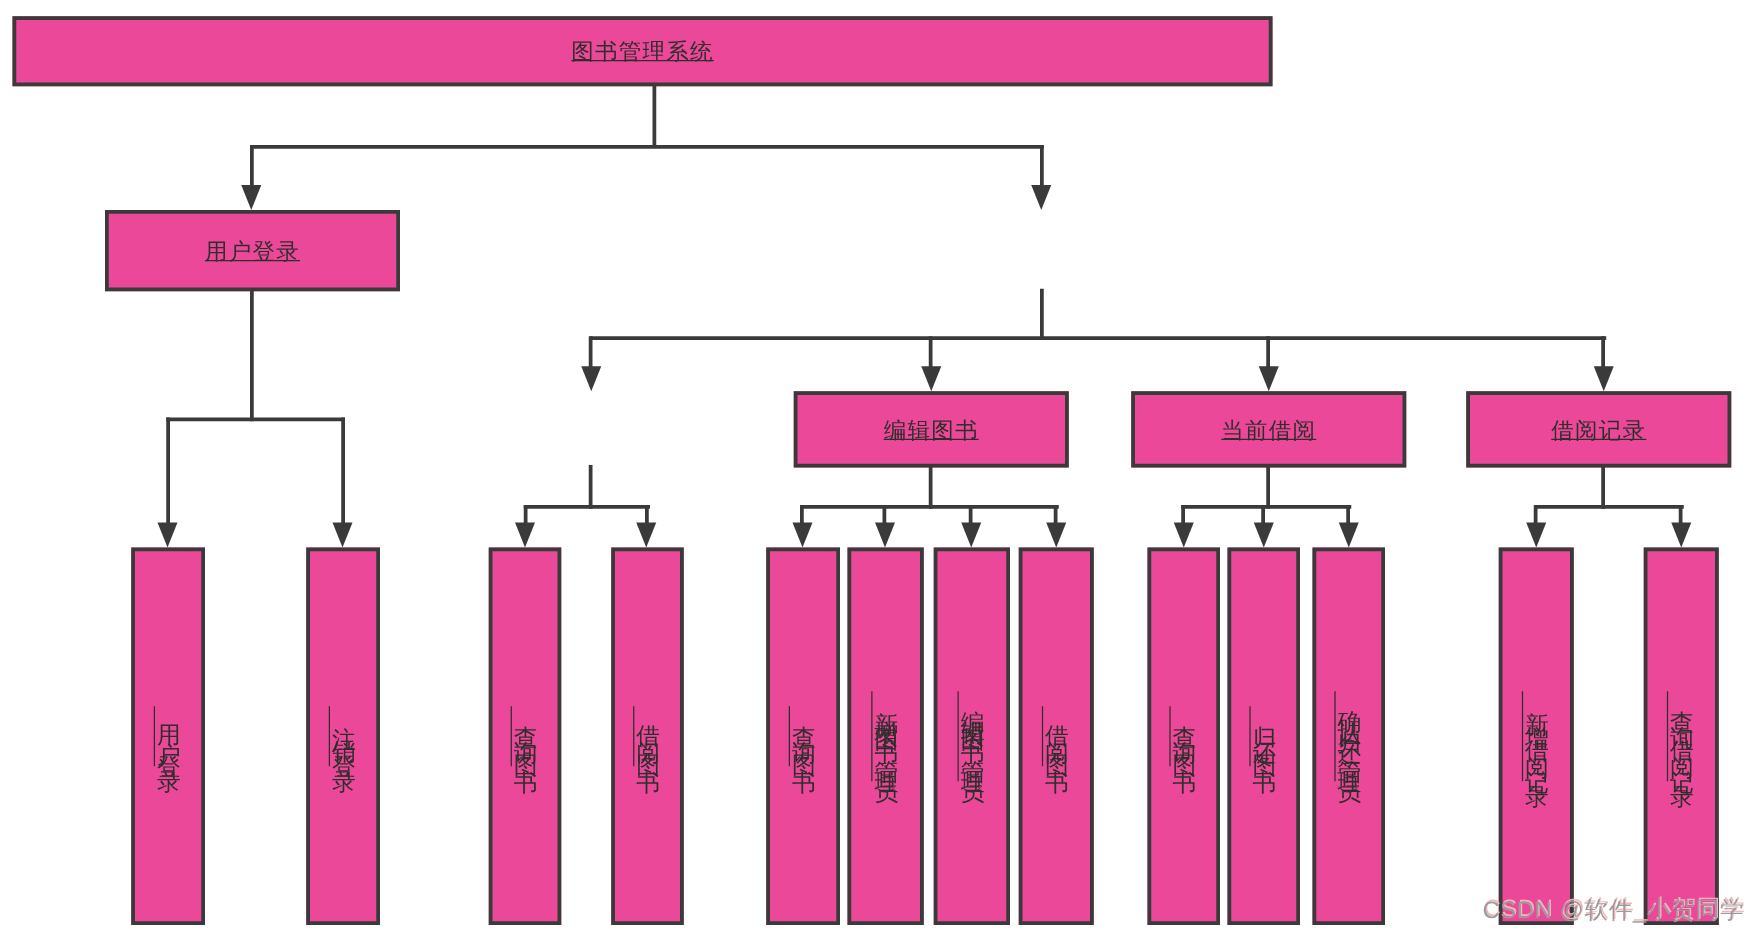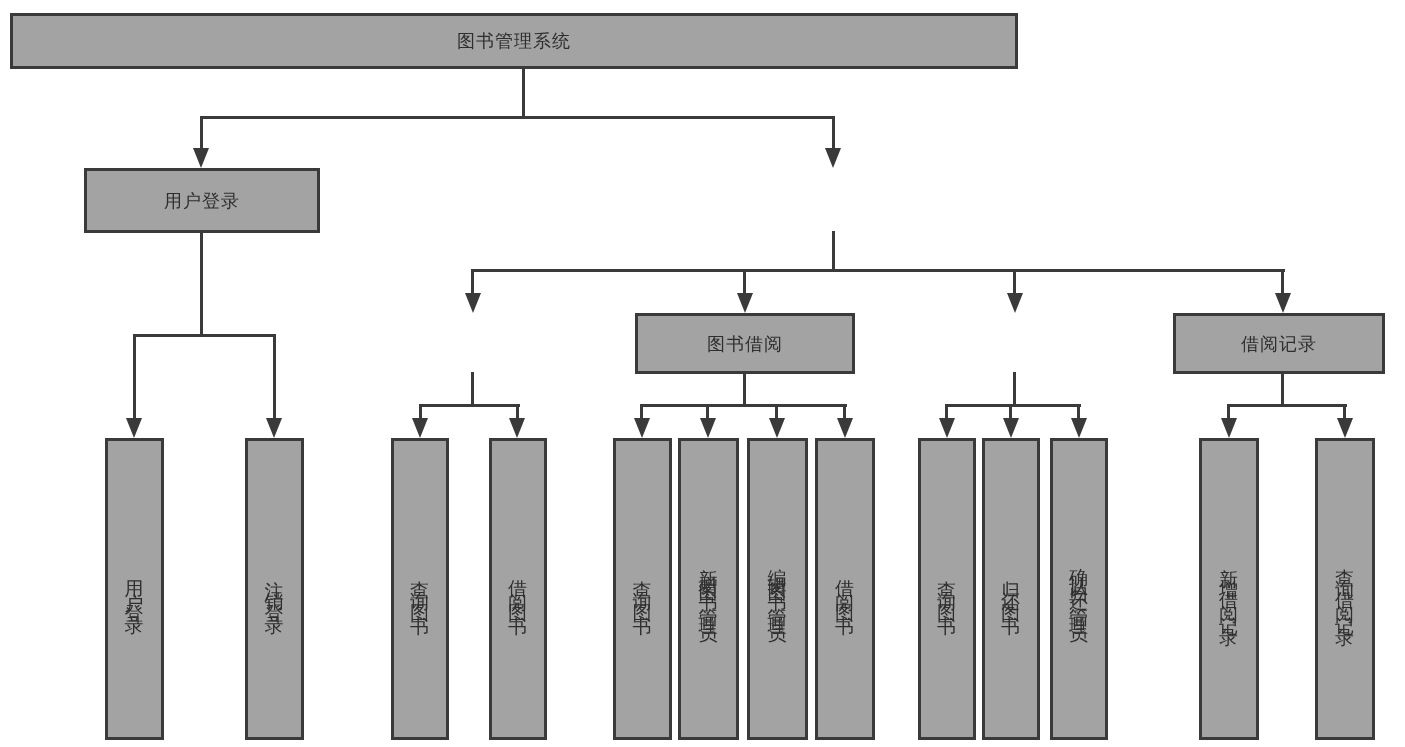--- a/index.html
+++ b/index.html
@@ -11,25 +11,26 @@
     position: relative;
     width: 1405px;
     height: 747px;
     background: var(--background, #ffffff);
     overflow: hidden;
   }
   .box {
     position: absolute;
     box-sizing: border-box;
     border: 3px solid var(--line, #3a3a3a);
-    background: #a3a3a3;
+    background: #ec4899;
     display: flex;
     align-items: center;
     justify-content: center;
     color: var(--text, #2e2e2e);
+    text-decoration: underline;
   }
   .hlabel {
     font-size: 18px;
     letter-spacing: 1px;
     white-space: nowrap;
   }
   .leaf .vlabel {
     writing-mode: vertical-rl;
     text-orientation: mixed;
     font-size: 19px;
@@ -99,21 +100,24 @@
   <div class="vline" style="left:471px; top:269px; height:26px;"></div>
   <div class="arrow" style="left:465px; top:293px;"></div>
   <div class="vline" style="left:743px; top:269px; height:26px;"></div>
   <div class="arrow" style="left:737px; top:293px;"></div>
   <div class="vline" style="left:1013px; top:269px; height:26px;"></div>
   <div class="arrow" style="left:1007px; top:293px;"></div>
   <div class="vline" style="left:1281px; top:269px; height:26px;"></div>
   <div class="arrow" style="left:1275px; top:293px;"></div>
 
   <div class="box" style="left:635px; top:313px; width:220px; height:61px;">
-    <span class="hlabel">图书借阅</span>
+    <span class="hlabel">编辑图书</span>
+  </div>
+  <div class="box" style="left:905px; top:313px; width:220px; height:61px;">
+    <span class="hlabel">当前借阅</span>
   </div>
   <div class="box" style="left:1173px; top:313px; width:212px; height:61px;">
     <span class="hlabel">借阅记录</span>
   </div>
 
   <div class="vline" style="left:471px; top:372px; height:35px;"></div>
   <div class="hline" style="left:419px; top:404px; width:101px;"></div>
   <div class="vline" style="left:419px; top:404px; height:16px;"></div>
   <div class="arrow" style="left:412px; top:418px;"></div>
   <div class="vline" style="left:516px; top:404px; height:16px;"></div>
@@ -183,14 +187,15 @@
     <span class="vlabel tight">确认归还（管理员）</span>
   </div>
 
   <div class="box leaf" style="left:1199px; top:438px; width:60px; height:302px;">
     <span class="vlabel">新增借阅记录</span>
   </div>
   <div class="box leaf" style="left:1315px; top:438px; width:60px; height:302px;">
     <span class="vlabel">查询借阅记录</span>
   </div>
 
+  <div class="watermark">CSDN @软件_小贺同学</div>
 
 </div>
 
 </body></html>

